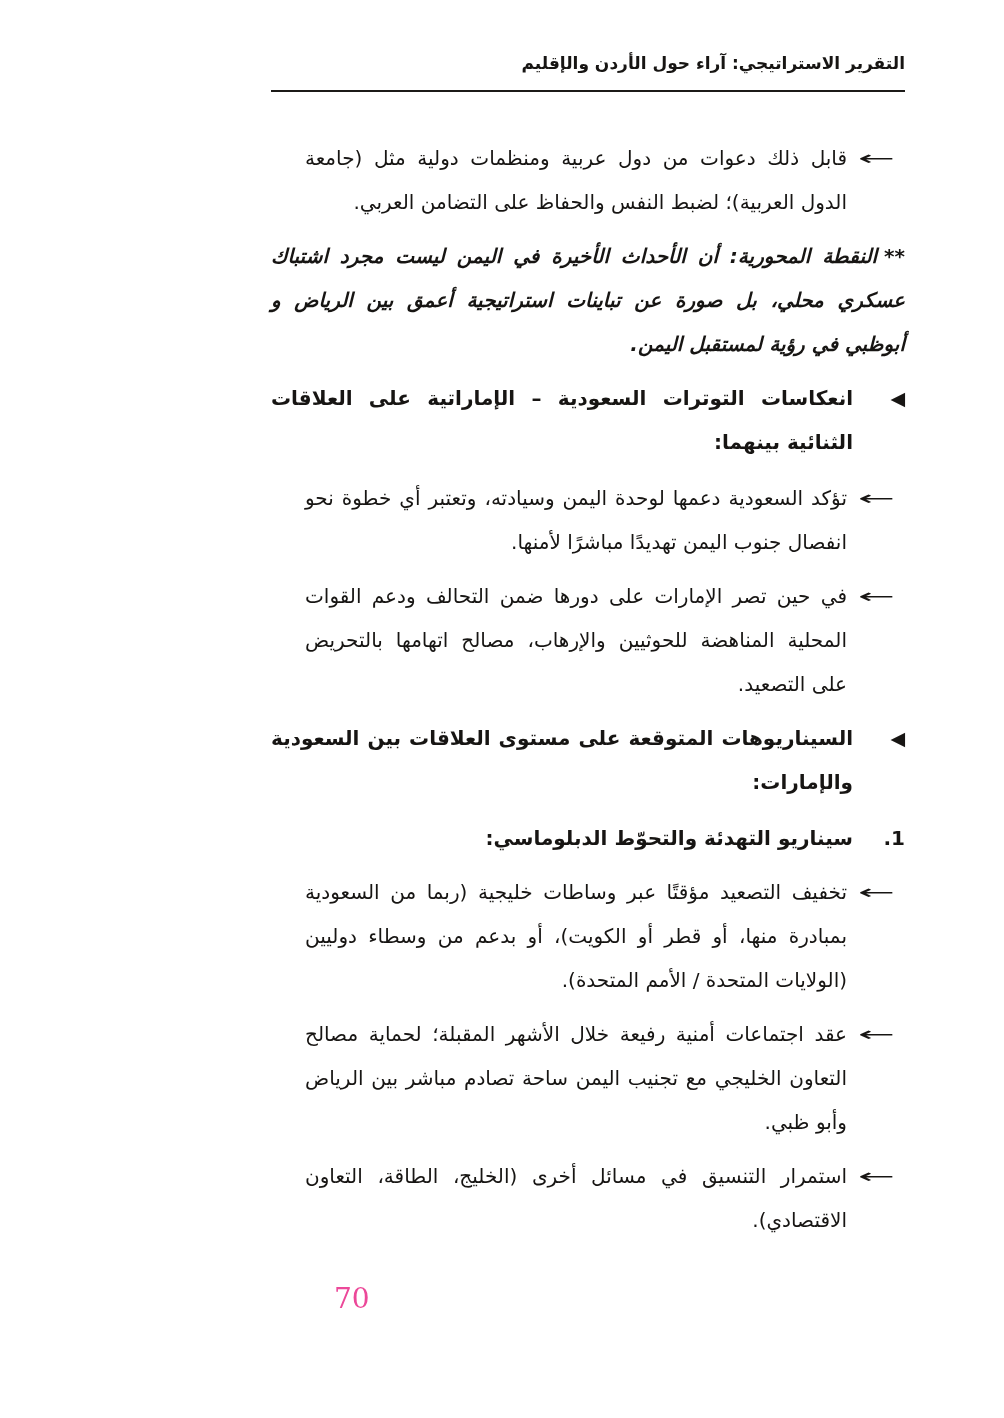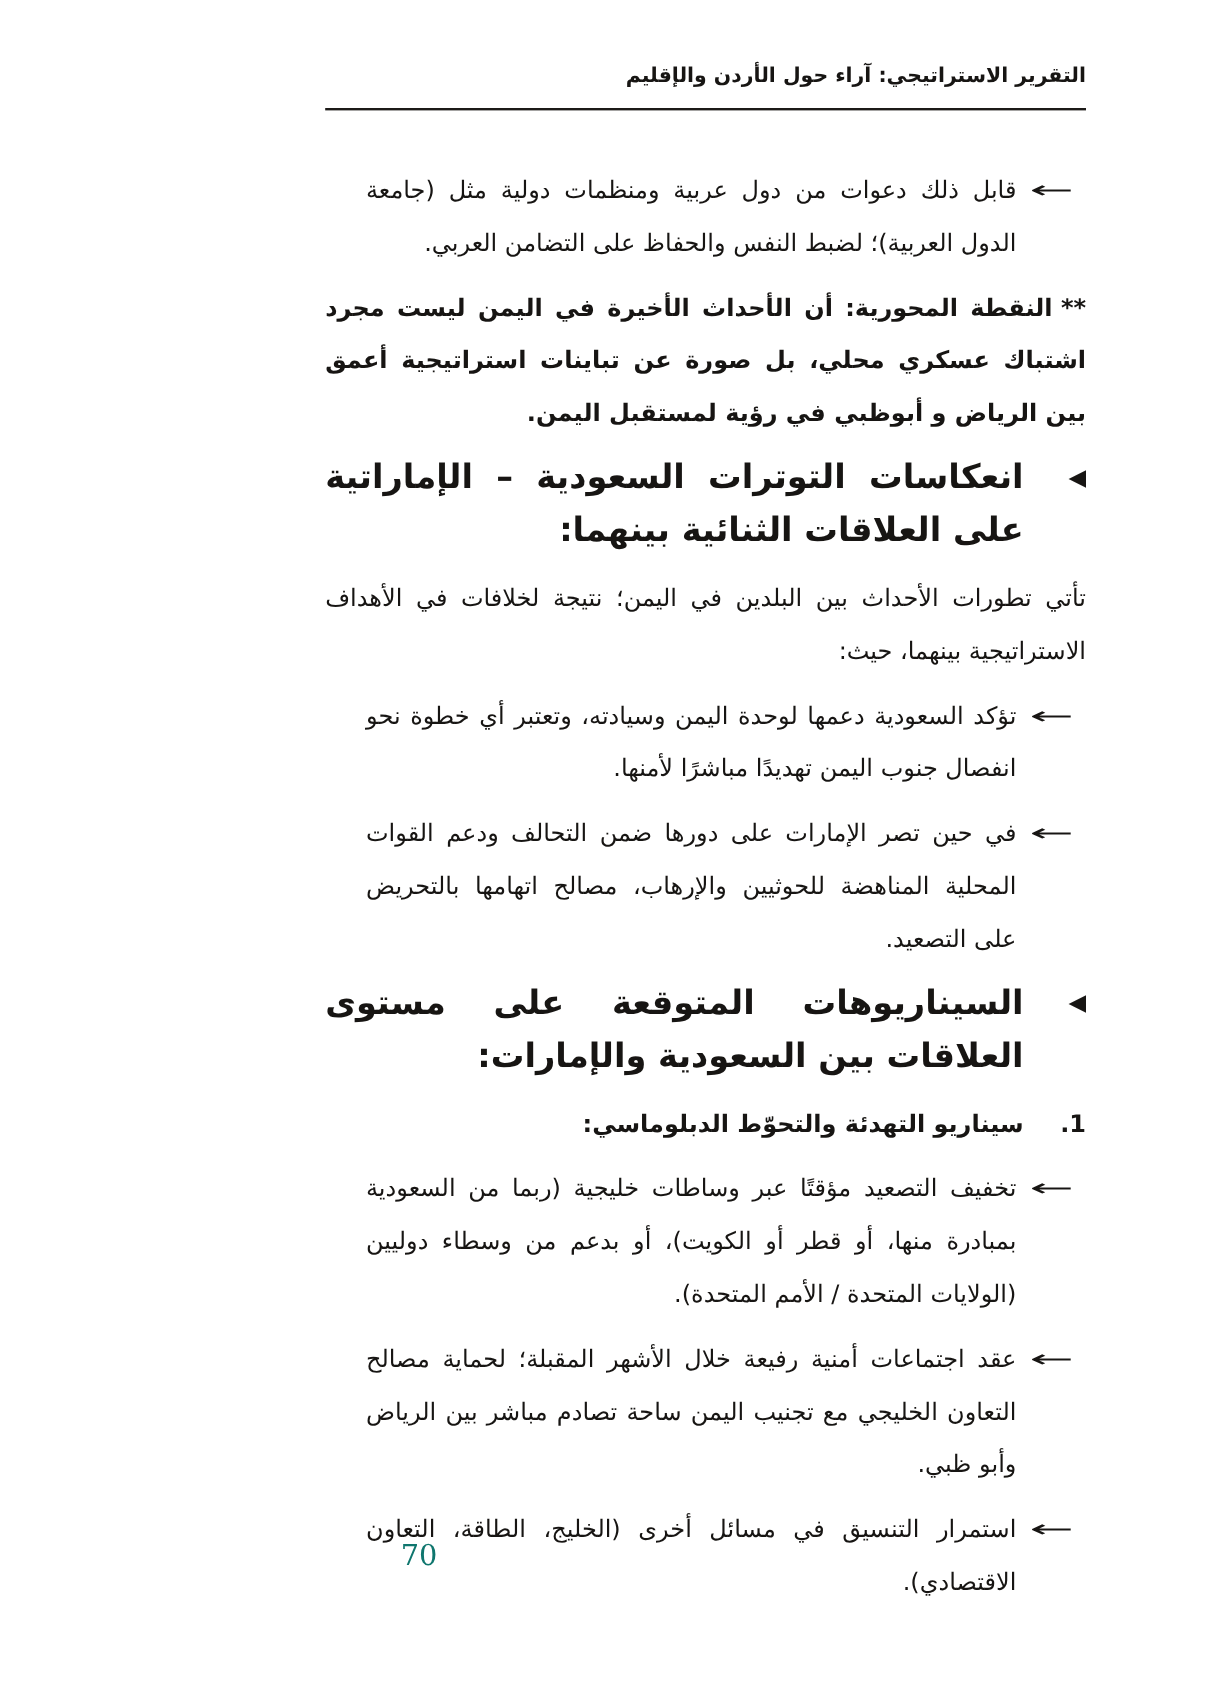--- a/index.html
+++ b/index.html
@@ -42,51 +42,51 @@
   .bullet .marker {
     flex:0 0 58px;
     width:58px;
     text-align:center;
     font-size:20px;
   }
   .arrow-glyph { display:inline-block; transform:scaleX(2.2); transform-origin:center; }
   .bullet-text { flex:1 1 auto;margin-left:34px; }
 
   
-  .key-point { font-weight:bold; letter-spacing:-0.2px; }
+  .key-point { font-weight:bold; letter-spacing:-0.2px;font-style:italic; }
   .stars { margin-left:7px; font-weight:bold; }
 
   
   .section { margin-top:6px; margin-bottom:12px; font-weight:bold; }
   .section .marker {
     flex:0 0 52px;
     width:52px;
     text-align:right;
     font-size:19px;
   }
-  .section-title { flex:1 1 auto; font-size:28px; letter-spacing:-0.2px; }
+  .section-title { flex:1 1 auto; font-size:20px; letter-spacing:-0.2px; }
 
   
   .numbered { font-weight:bold; }
   .numbered .marker {
     flex:0 0 52px;
     width:52px;
     text-align:right;
     padding-left:22px;
   }
   .numbered-title { flex:1 1 auto; }
 
   .page-number {
     position:absolute;
     top:1282px;
     left:162px;          
     direction:ltr;
     font-family:"DejaVu Serif", serif;
-    font-size:24px;
-    color:#0f766e;
+    font-size:28px;
+    color:#ec4899;
   }
 </style>
 </head>
 <body>
 
 <div class="page">
 
   <header class="doc-header">
     <div class="doc-header-title">التقرير الاستراتيجي: آراء حول الأردن والإقليم</div>
     <hr class="header-rule">
@@ -99,21 +99,20 @@
       <p class="bullet-text">قابل ذلك دعوات من دول عربية ومنظمات دولية مثل (جامعة الدول العربية)؛ لضبط النفس والحفاظ على التضامن العربي.</p>
     </div>
 
     <p class="block key-point"><span class="stars">**</span><span>النقطة المحورية: أن الأحداث الأخيرة في اليمن ليست مجرد اشتباك عسكري محلي، بل صورة عن تباينات استراتيجية أعمق بين الرياض و أبوظبي في رؤية لمستقبل اليمن.</span></p>
 
     <div class="block section flex-row">
       <span class="marker">◀</span>
       <h2 class="section-title">انعكاسات التوترات السعودية – الإماراتية على العلاقات الثنائية بينهما:</h2>
     </div>
 
-    <p class="block">تأتي تطورات الأحداث بين البلدين في اليمن؛ نتيجة لخلافات في الأهداف الاستراتيجية بينهما، حيث:</p>
 
     <div class="block bullet flex-row">
       <span class="marker"><span class="arrow-glyph">←</span></span>
       <p class="bullet-text">تؤكد السعودية دعمها لوحدة اليمن وسيادته، وتعتبر أي خطوة نحو انفصال جنوب اليمن تهديدًا مباشرًا لأمنها.</p>
     </div>
 
     <div class="block bullet flex-row">
       <span class="marker"><span class="arrow-glyph">←</span></span>
       <p class="bullet-text">في حين تصر الإمارات على دورها ضمن التحالف ودعم القوات المحلية المناهضة للحوثيين والإرهاب، مصالح اتهامها بالتحريض على التصعيد.</p>
     </div>

